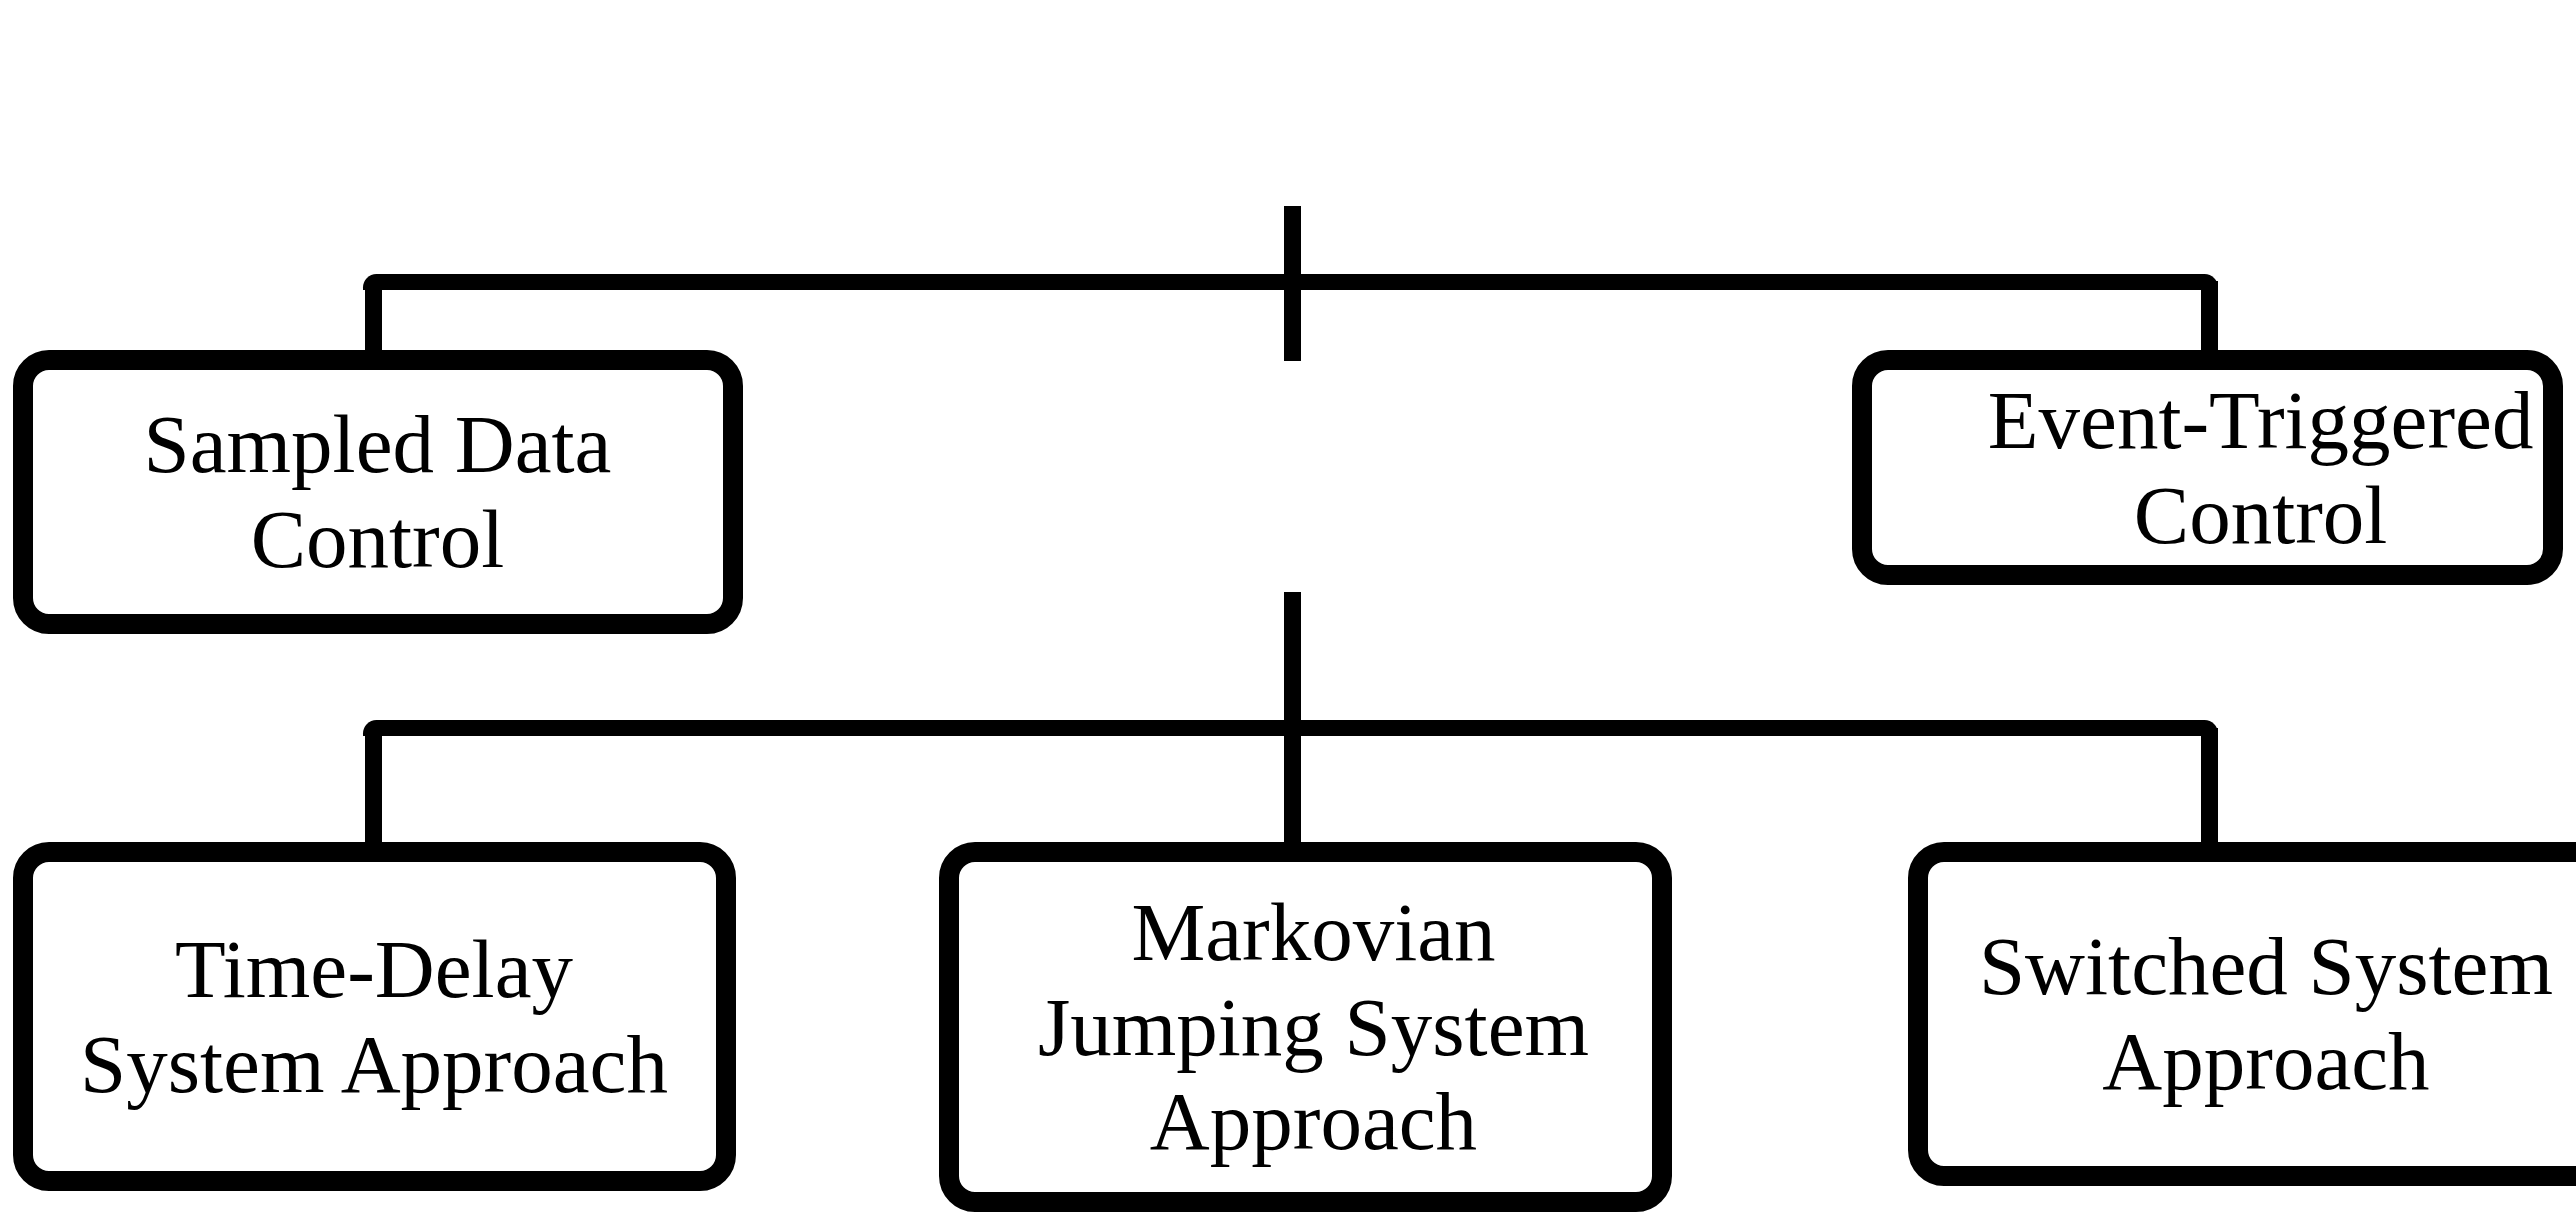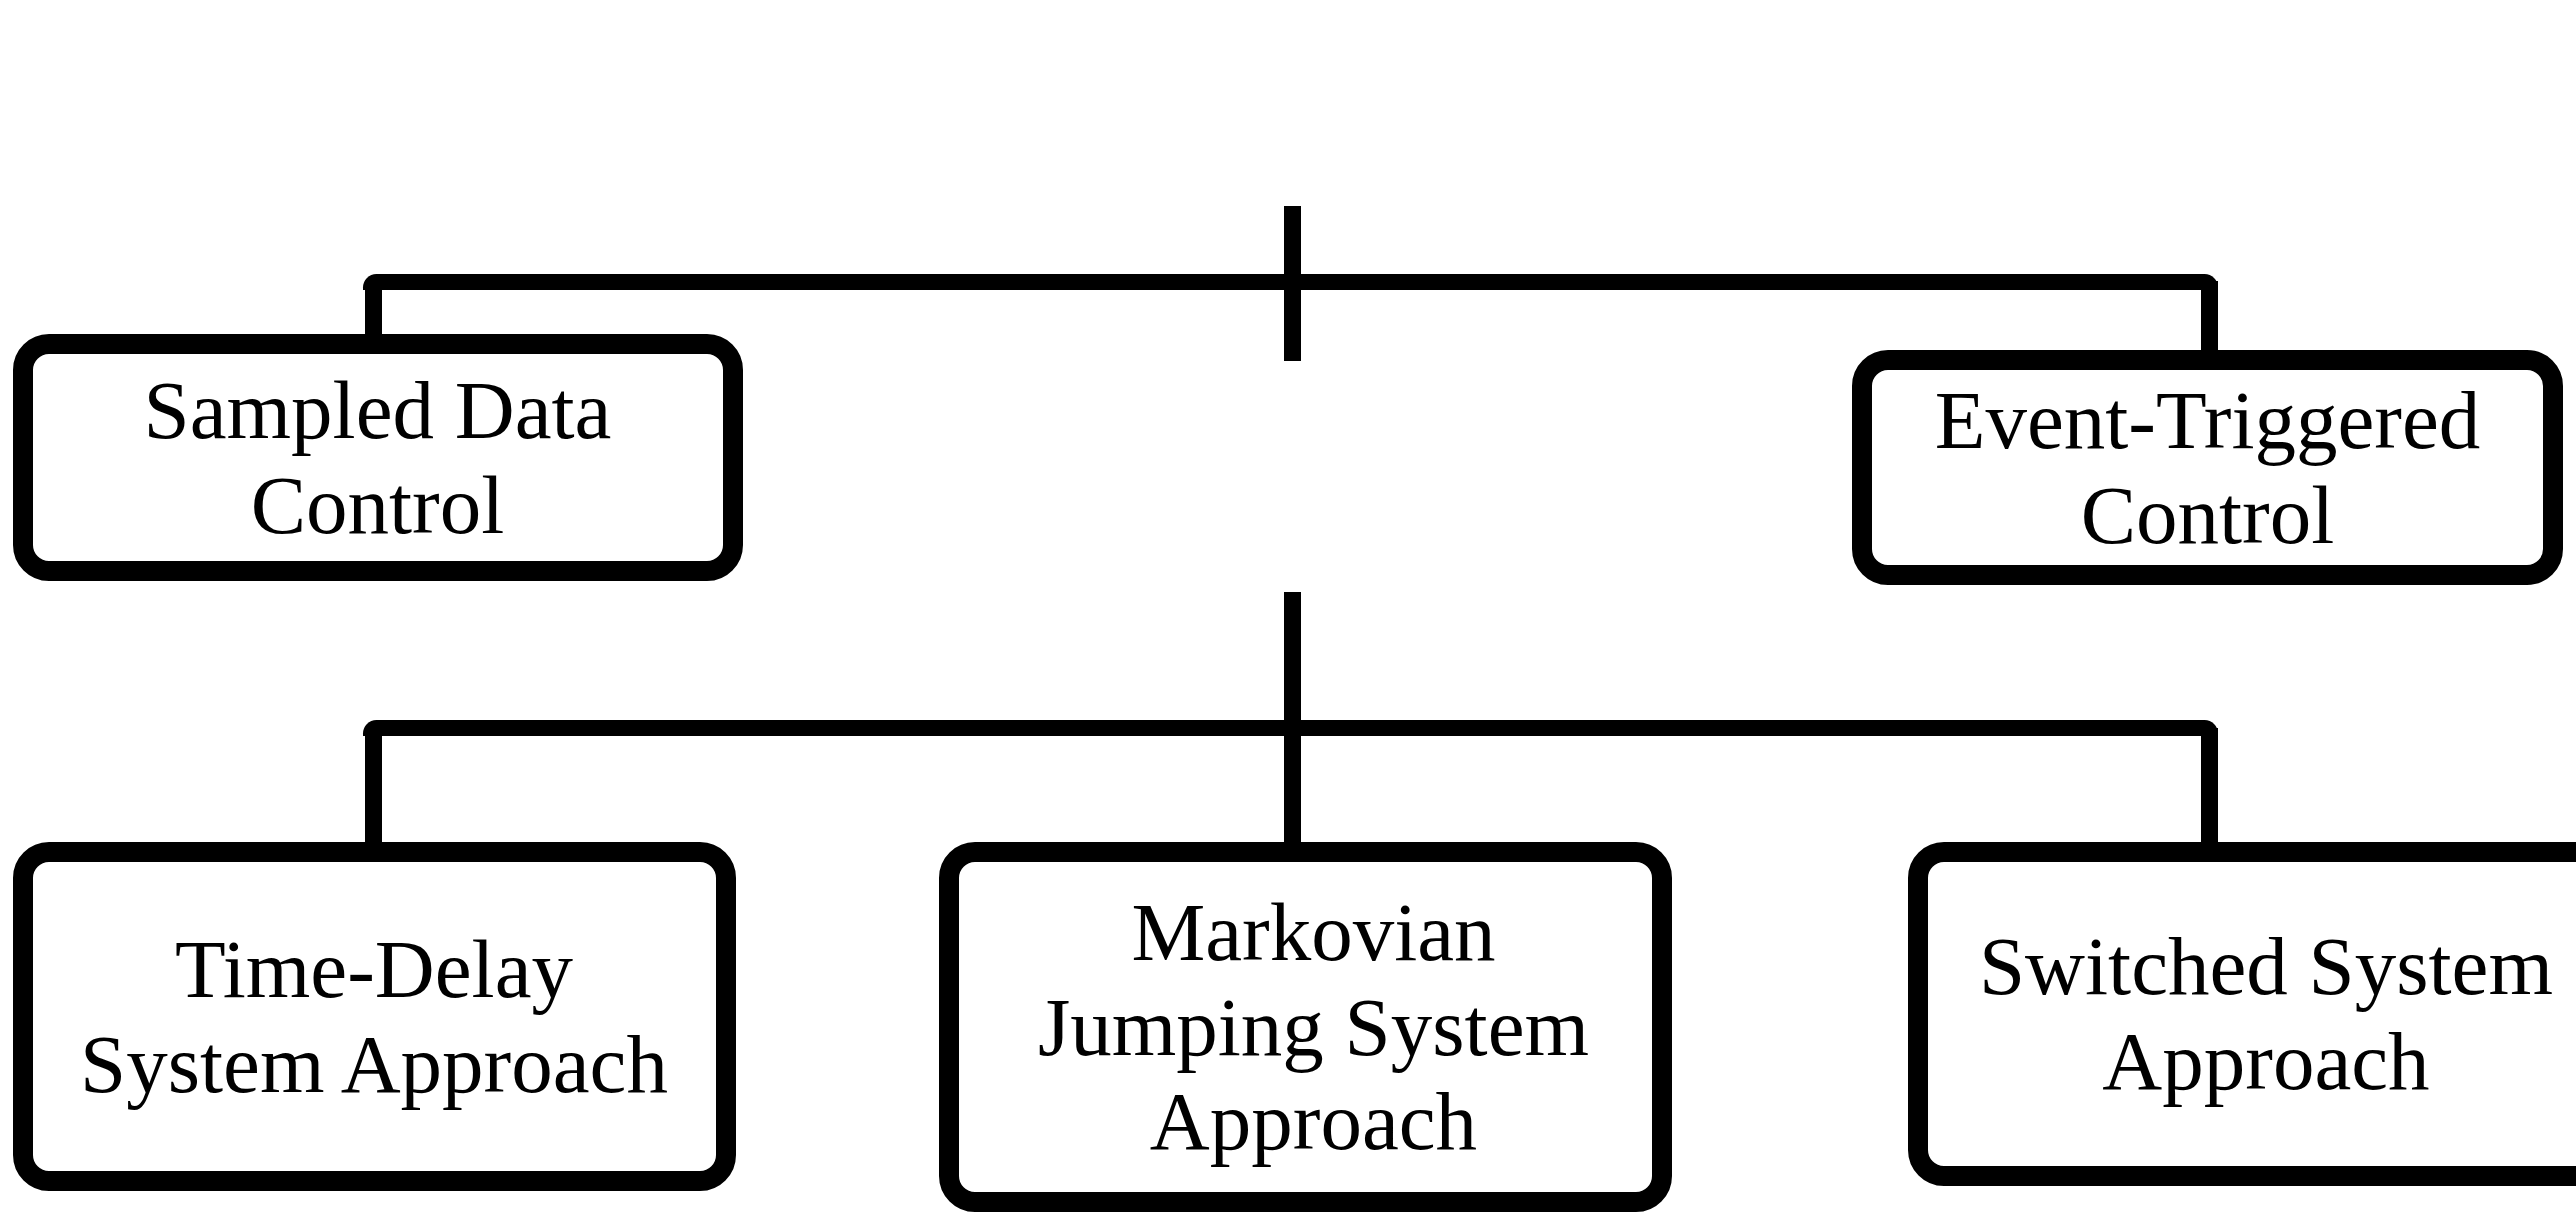--- a/index.html
+++ b/index.html
@@ -37,23 +37,23 @@
     position: absolute;
     background: var(--fg, #000000);
   }
   .conn.hline {
     border-top-left-radius: 13.4px;
     border-top-right-radius: 13.4px;
   }
 
   
   .n-root      { left: 485px;  top: 12.5px;  width: 1614px; height: 199px; }
-  .n-sampled   { left: 12.5px;   top: 334px; width: 730px;  height: 247px; }
+  .n-sampled   { left: 12.5px;   top: 350px; width: 730px;  height: 284px; }
   .n-networked { left: 932px;  top: 353px; width: 731px;  height: 247px; }
-  .n-event     { left: 1852px; top: 350px; width: 711px;  height: 235px; }
+  .n-event     { left: 1852px; top: 350px; width: 711px;  height: 235px; justify-content: flex-end; }
   .n-timedelay { left: 12.5px;   top: 842px; width: 723px;  height: 349px; }
   .n-markovian { left: 939px;  top: 842px; width: 733px;  height: 370px; padding-left: 16px; }
   .n-switched  { left: 1908px; top: 842px; width: 716px;  height: 344px; }
 
   
   .c-root-stub   { left: 1284px; top: 206px; width: 17.3px;   height: 72px;  }
   .c-line1       { left: 363px;  top: 274px; width: 1855px; height: 16.3px;  }
   .c-l1-left     { left: 365px;  top: 281px; width: 17.3px;   height: 77px;  }
   .c-l1-mid      { left: 1284px; top: 281px; width: 17.3px;   height: 80px;  }
   .c-l1-right    { left: 2201px; top: 281px; width: 17.3px;   height: 77px;  }

